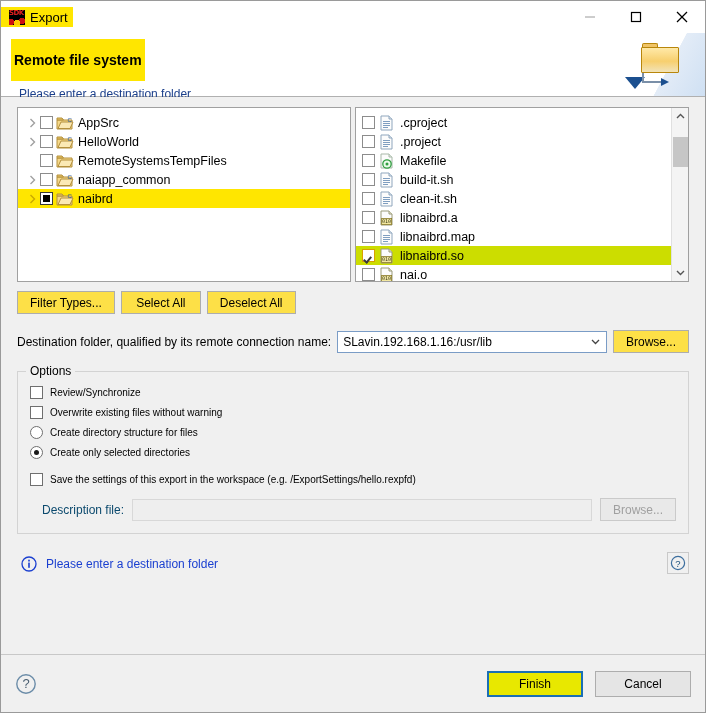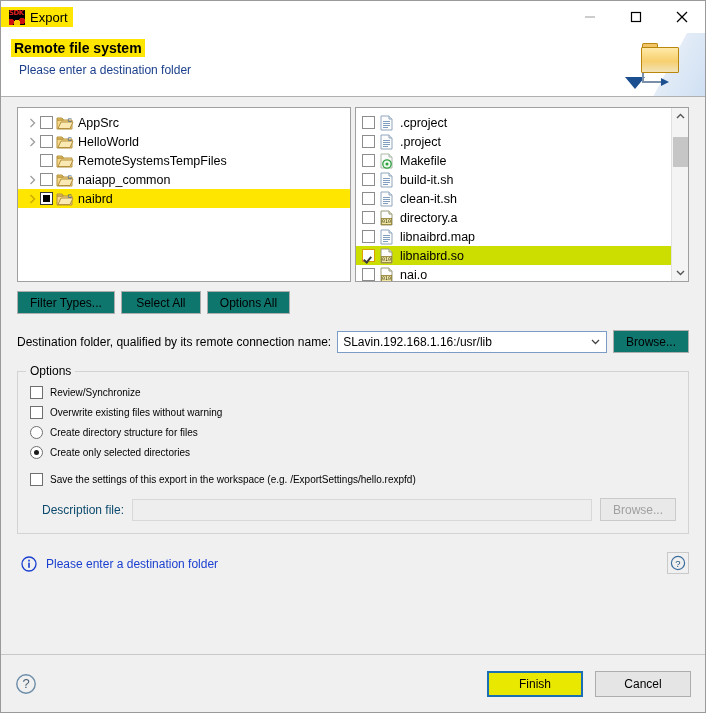--- a/index.html
+++ b/index.html
@@ -95,21 +95,21 @@
     border-bottom: 1px solid #b0b0b0;
     position: relative;
     padding: 6px 0 0 10px;
   }
   .header-title {
     display: inline-block;
     background: #ffe600;
     font-size: 14px;
     font-weight: bold;
     color: #000;
-    padding: 1px 3px;
+    padding: 13px 3px;
     line-height: 16px;
   }
   .header-sub {
     margin-top: 6px;
     margin-left: 8px;
     font-size: 12px;
     color: #1b3f8b;
   }
   .header-banner-img {
     position: absolute;
@@ -255,21 +255,21 @@
     background: #c6c6c6;
   }
 
   
   .btnrow {
     display: flex;
     gap: 6px;
     margin-top: 9px;
   }
   .btn {
-    background: #0f766e;
+    background: #fde047;
     border: 1px solid #adadad;
     height: 23px;
     min-width: 80px;
     padding: 0 12px;
     font-size: 12px;
     font-family: "Liberation Sans", sans-serif;
     color: #000;
     cursor: default;
   }
   .btn.disabled { color: #a0a0a0; border-color: #cacaca; background: #e9e9e9; }
@@ -623,21 +623,21 @@
             <div class="row">
               <span class="cb"></span>
               <span class="ico">
                 <svg width="18" height="16" viewBox="0 0 18 16">
                   <path d="M3 1 L11 1 L14 4 L14 15 L3 15 Z" fill="#fcfcfc" stroke="#9a9a7a" stroke-width="1"></path>
                   <path d="M11 1 L11 4 L14 4" fill="#e8e8cf" stroke="#9a9a7a" stroke-width="1"></path>
                   <rect x="3.6" y="8.5" width="10" height="6" fill="#f2e7a0" stroke="#8a7a2a" stroke-width="0.8"></rect>
                   <text x="8.6" y="13.4" font-size="5" text-anchor="middle" fill="#3a3a1a" font-family="DejaVu Sans Mono, monospace">010</text>
                 </svg>
               </span>
-              <span class="label">directory.a</span>
+              <span class="label">libnaibrd.a</span>
             </div>
             <div class="row">
               <span class="cb"></span>
               <span class="ico">
                 <svg width="18" height="16" viewBox="0 0 18 16">
                   <path d="M3 1 L11 1 L14 4 L14 15 L3 15 Z" fill="#fcfcfc" stroke="#8fa6bd" stroke-width="1"></path>
                   <path d="M11 1 L11 4 L14 4" fill="#dfe7ef" stroke="#8fa6bd" stroke-width="1"></path>
                   <line x1="5" y1="6.5" x2="12" y2="6.5" stroke="#7f9ec0" stroke-width="1"></line>
                   <line x1="5" y1="8.5" x2="12" y2="8.5" stroke="#7f9ec0" stroke-width="1"></line>
                   <line x1="5" y1="10.5" x2="12" y2="10.5" stroke="#7f9ec0" stroke-width="1"></line>
@@ -685,21 +685,21 @@
                 <polyline points="1,2 4.5,5.5 8,2" fill="none" stroke="#555" stroke-width="1.4"></polyline>
               </svg>
           </div>
         </div>
       </div>
     </div>
 
     <div class="btnrow">
       <button class="btn">Filter Types...</button>
       <button class="btn">Select All</button>
-      <button class="btn">Options All</button>
+      <button class="btn">Deselect All</button>
     </div>
 
     <div class="destrow">
       <span class="lbl">Destination folder, qualified by its remote connection name:</span>
       <div class="combo">
         <span>SLavin.192.168.1.16:/usr/lib</span>
         <span class="combo-arrow">
           <svg width="9" height="7" viewBox="0 0 9 7">
               <polyline points="1,2 4.5,5.5 8,2" fill="none" stroke="#444" stroke-width="1.3"></polyline>
             </svg>

